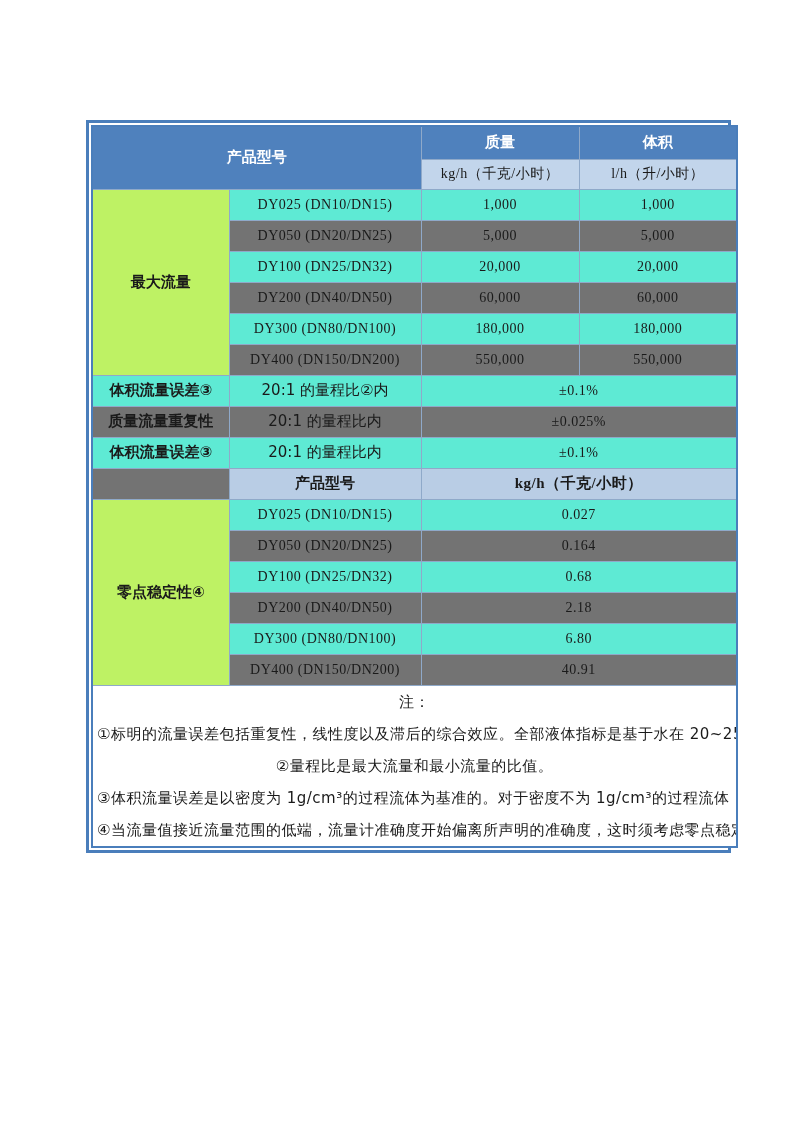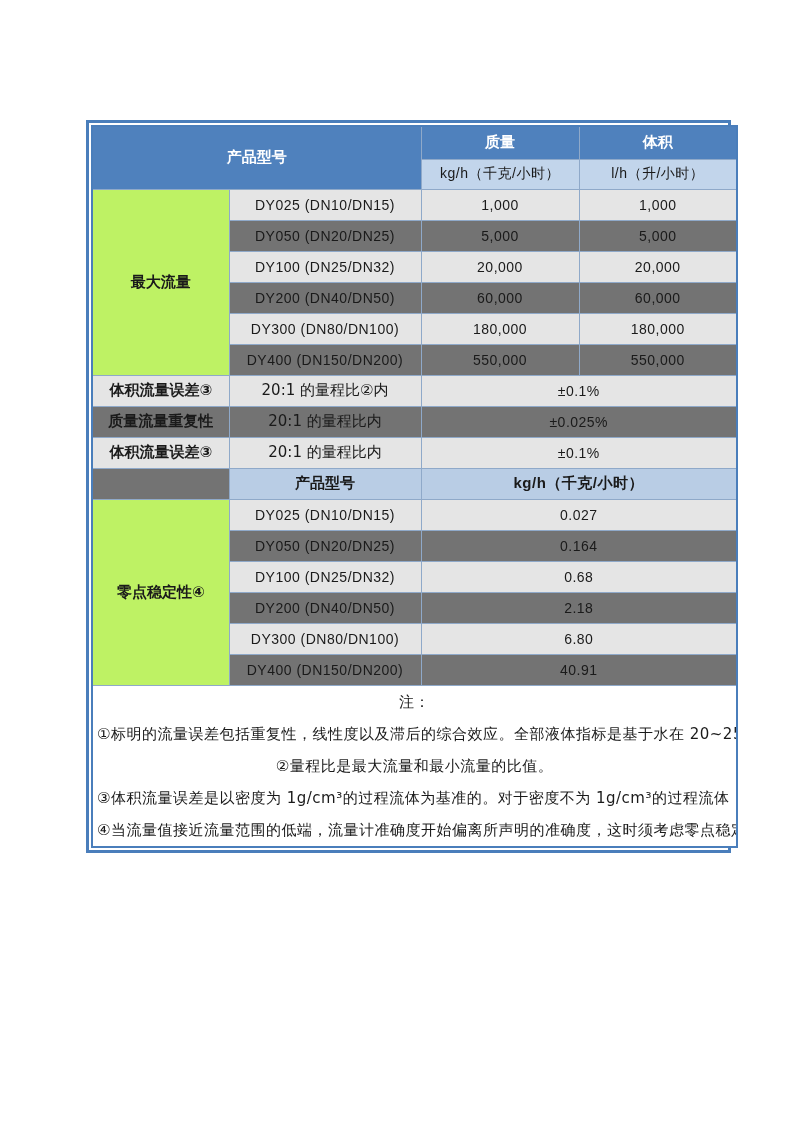--- a/index.html
+++ b/index.html
@@ -50,24 +50,24 @@
     background: #c2d5eb;
     color: #1a1a1a;
     font-weight: normal;
     font-size: 15px;
   }
   .label-cell {
     font-weight: bold;
     background: #bef264;
     font-size: 15px;
   }
-  .cell-white  { background: #e5e5e5; }
+  .cell-white  { background: #5eead4; }
   .cell-stripe { background: #737373; }
   .mono {
-    font-family: Liberation Sans, sans-serif;
+    font-family: Liberation Serif, serif;
     font-size: 14px;
     letter-spacing: 0.5px;
     margin-left: 28px;
   }
   .mid-hdr {
     background: #b9cde5;
     font-weight: bold;
     font-size: 15px;
   }
   td.notes {

